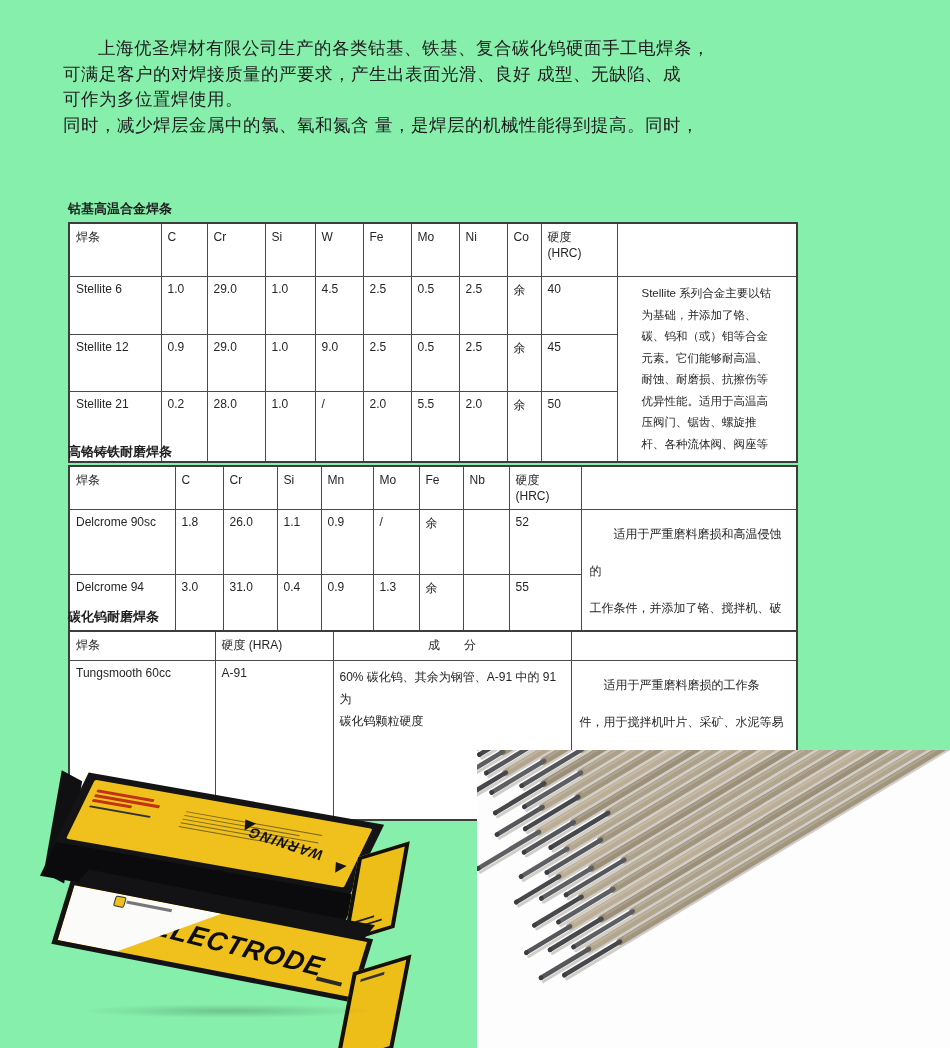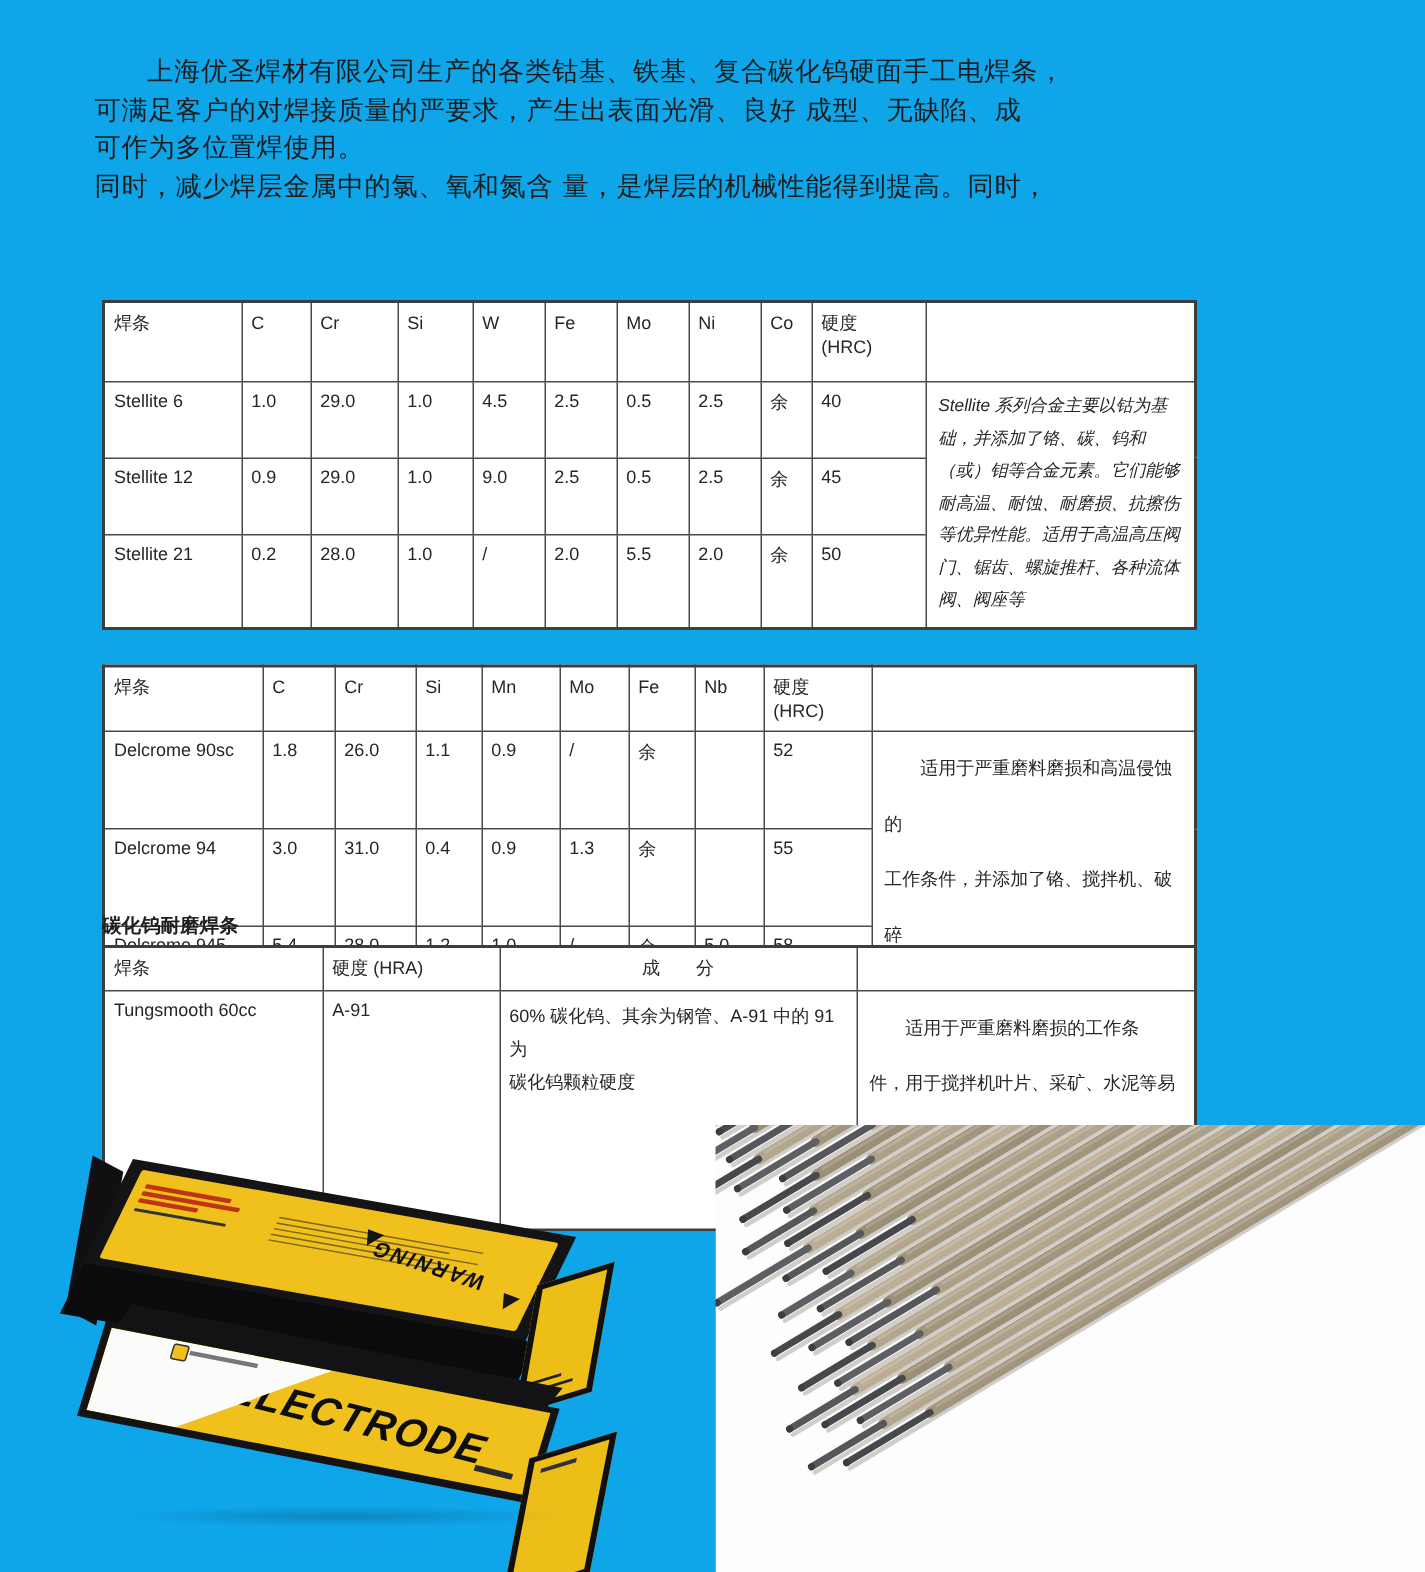--- a/index.html
+++ b/index.html
@@ -1,16 +1,16 @@
 <!DOCTYPE html>
 <html><head>
 <meta charset="utf-8">
 <style>
   html,body{margin:0;padding:0;background:#fff;}
-  .page{position:relative;width:950px;height:1048px;background:#0ea5e9;overflow:hidden;
+  .page{position:relative;width:950px;height:1048px;background:#86efac;overflow:hidden;
         font-family:"Liberation Sans",sans-serif;color:#222;}
 
   
   .intro{position:absolute;left:63px;top:36px;width:824px;
          font-family:"DejaVu Serif",serif;font-size:17.5px;line-height:25.5px;color:#1c1c1c;}
   .intro .line{white-space:nowrap;letter-spacing:.5px;}
   .intro .line.indent{text-indent:2em;}
 
   
   .sec{position:absolute;left:68px;}
@@ -21,21 +21,21 @@
   .tbl th{line-height:16px;}
   .t1 .hrow th{height:42px;}
   .t1 tr.r1 td{height:36px;}
   .t1 tr.r2 td{height:36px;}
   .t1 tr.r3 td{height:46px;}
   .t2 .hrow th{height:30px;}
   .t2 tr.dr td{height:22px;}
   .t3 .hrow th{height:18px;}
   .t3 tr.dr td{height:82px;}
   td.note{vertical-align:top;}
-  td.noteflow{line-height:21.5px;font-size:11.5px;padding:6px 8px;font-style:italic;}
+  td.noteflow{line-height:21.5px;font-size:11.5px;padding:6px 24px;}
   td.notespread{white-space:pre-line;line-height:37px;font-size:12px;padding:6px 8px 4px 8px;}
   td.comp{white-space:pre-line;line-height:22px;}
   th.center{text-align:center;}
 
   
   .gallery{position:absolute;left:0;top:750px;width:950px;height:298px;}
 
   
   .boxes{position:absolute;left:62px;top:8px;width:418px;height:286px;}
   .box{position:absolute;}
@@ -89,20 +89,21 @@
 <div class="page">
 
   <div class="intro">
     <div class="line indent">上海优圣焊材有限公司生产的各类钴基、铁基、复合碳化钨硬面手工电焊条，</div>
     <div class="line">可满足客户的对焊接质量的严要求，产生出表面光滑、良好 成型、无缺陷、成</div>
     <div class="line">可作为多位置焊使用。</div>
     <div class="line">同时，减少焊层金属中的氯、氧和氮含 量，是焊层的机械性能得到提高。同时，</div>
   </div>
 
   <section class="sec" style="top:200px">
+    <div class="tbl-title">钴基高温合金焊条</div>
     <table class="tbl t1">
       <colgroup>
         <col style="width:92px">
           <col style="width:46px">
           <col style="width:58px">
           <col style="width:50px">
         <col style="width:48px">
           <col style="width:48px">
           <col style="width:48px">
           <col style="width:48px">
@@ -162,20 +163,21 @@
           <td>5.5</td>
           <td>2.0</td>
           <td>余</td>
           <td>50</td>
         </tr>
       </tbody>
     </table>
   </section>
 
   <section class="sec" style="top:443px">
+    <div class="tbl-title">高铬铸铁耐磨焊条</div>
     <table class="tbl t2">
       <colgroup>
         <col style="width:106px">
           <col style="width:48px">
           <col style="width:54px">
           <col style="width:44px">
         <col style="width:52px">
           <col style="width:46px">
           <col style="width:44px">
           <col style="width:46px">

